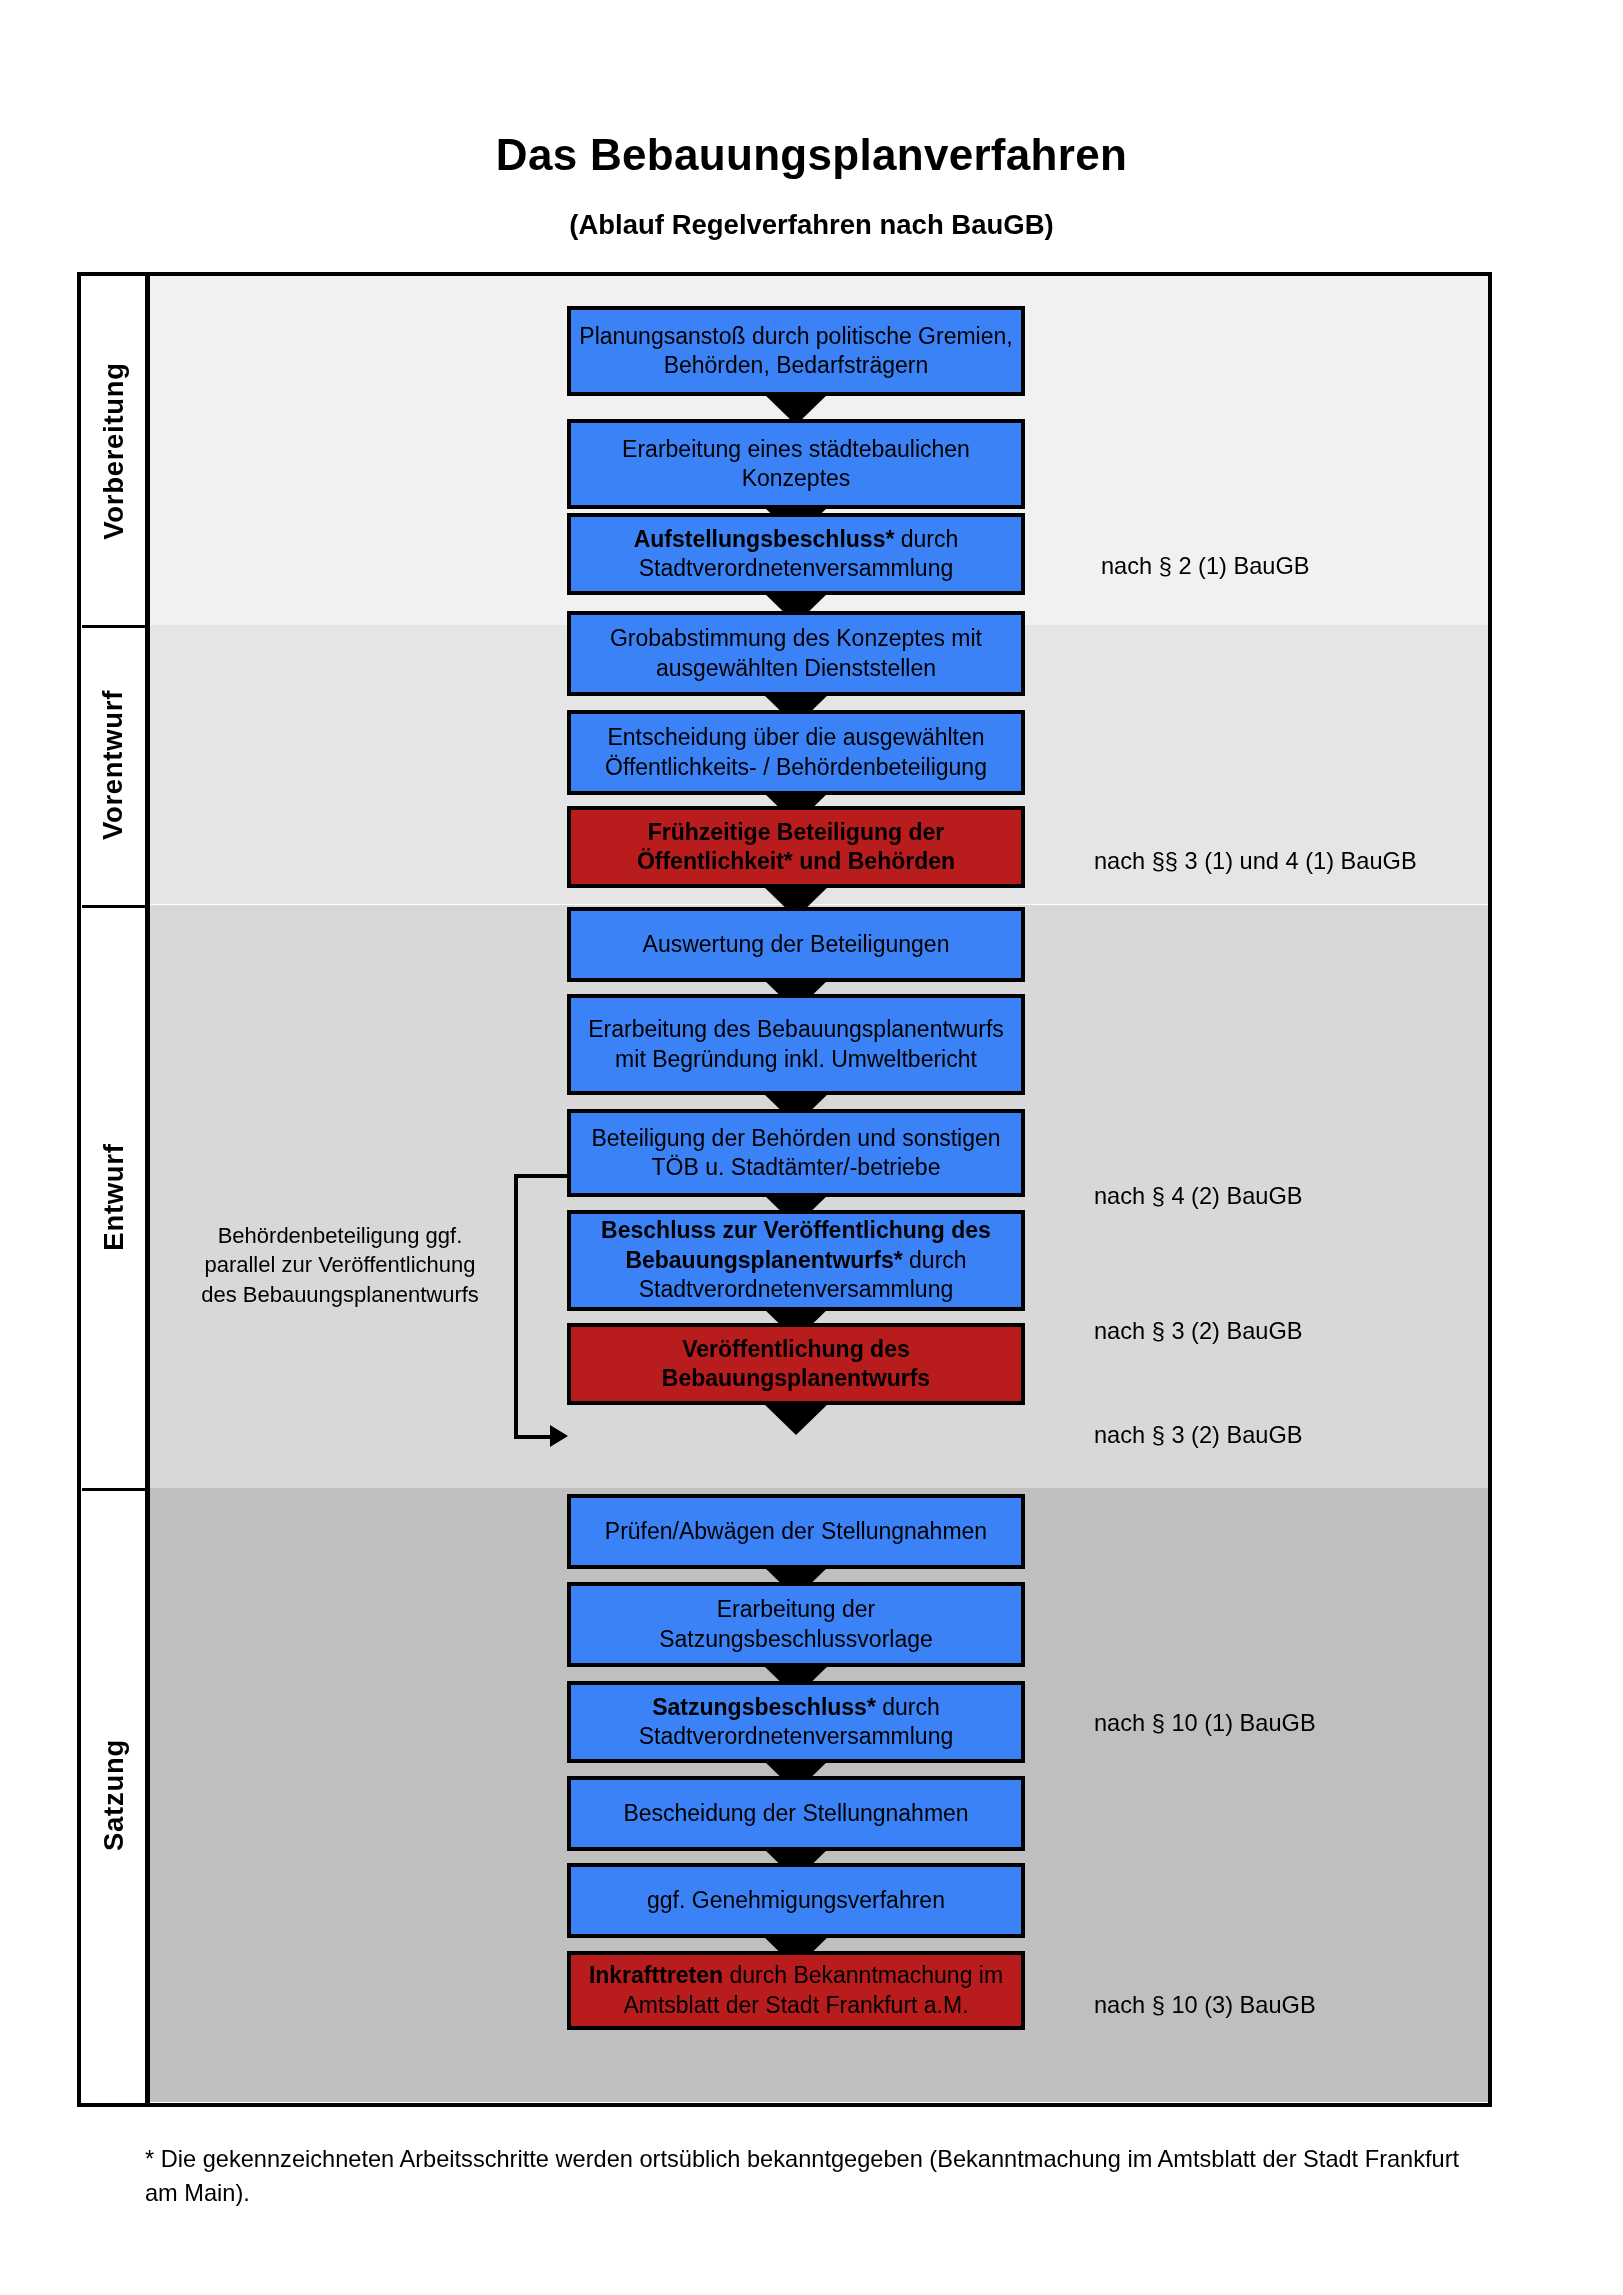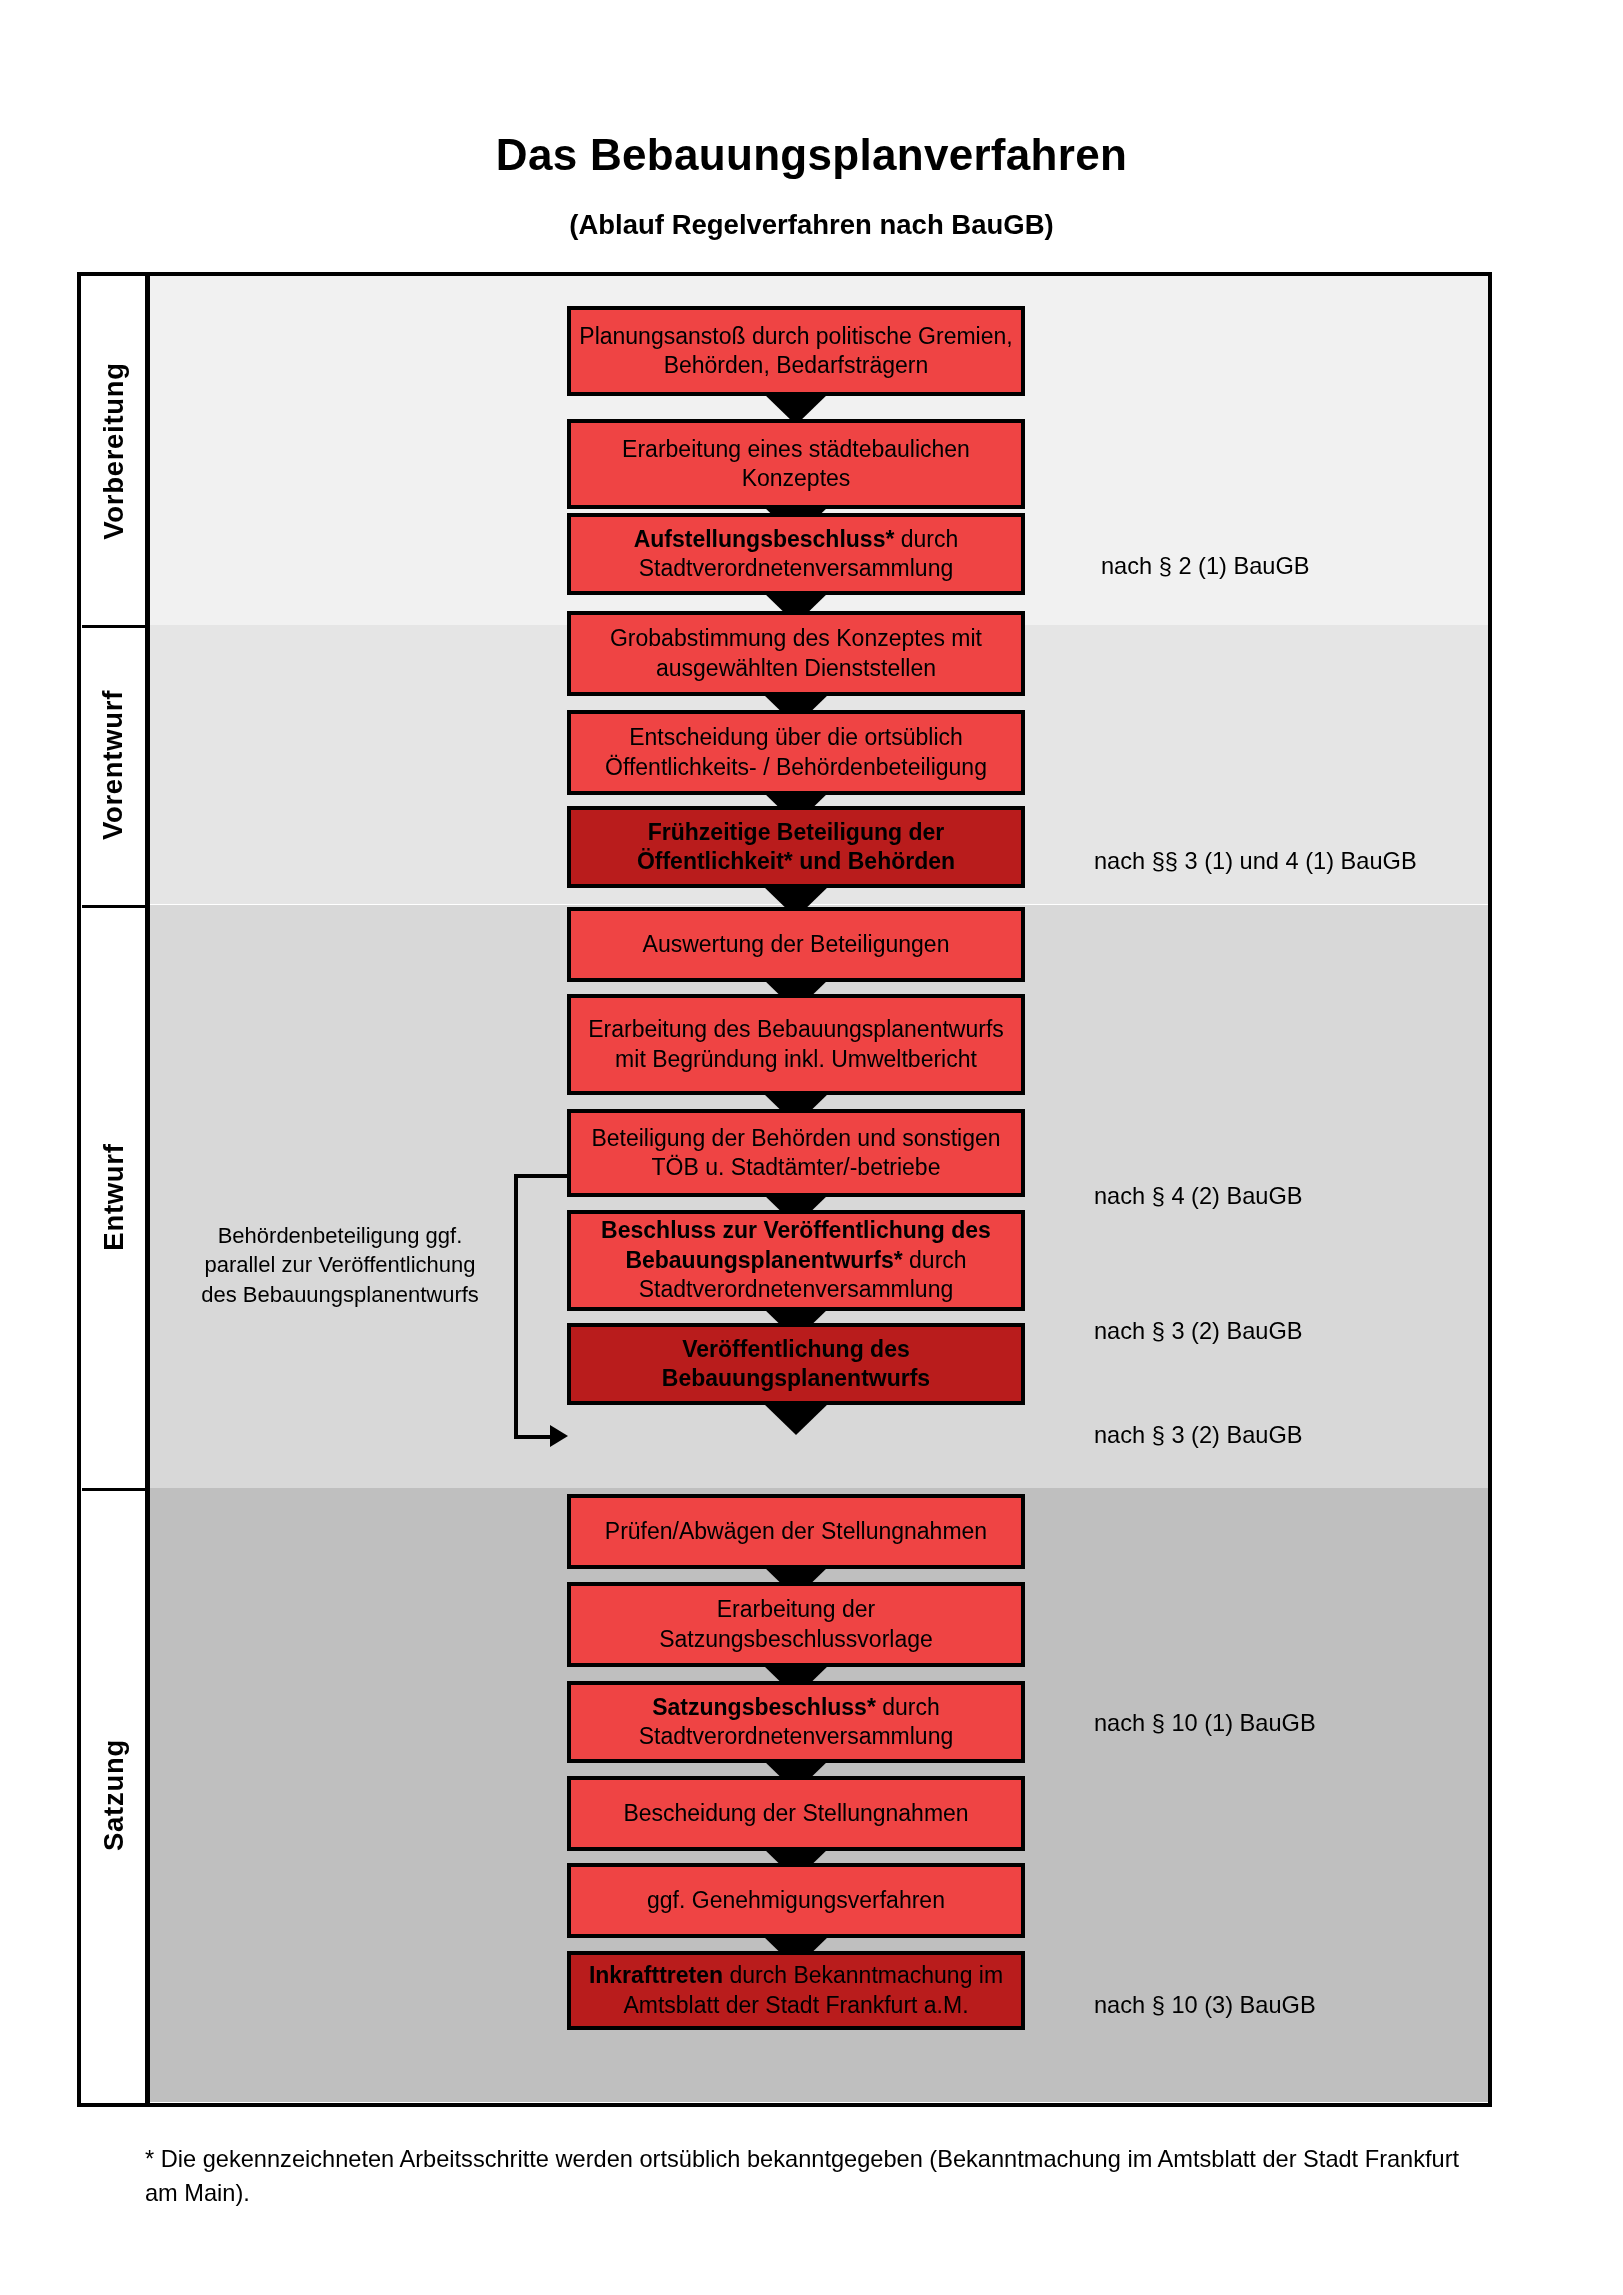--- a/index.html
+++ b/index.html
@@ -92,21 +92,21 @@
     letter-spacing: 0.7px;
   }
 
   
   .flow-box {
     position: absolute;
     left: 567px;
     width: 458px;
     border: 4.6px solid #000000;
     box-sizing: border-box;
-    background: #ef4444;
+    background: #3b82f6;
     display: flex;
     align-items: center;
     justify-content: center;
     text-align: center;
     font-size: 23px;
     line-height: 1.28;
     padding: 2.6px 6.5px;
     z-index: 4;
   }
   .flow-box.blue { background: #b91c1c; }
@@ -255,21 +255,21 @@
       <div class="flow-box" style="top: 419px; height: 90px;">
         <div>Erarbeitung eines städtebaulichen Konzeptes</div>
       </div>
       <div class="flow-box" style="top: 513px; height: 82px;">
         <div><b>Aufstellungsbeschluss*</b> durch Stadtverordnetenversammlung</div>
       </div>
       <div class="flow-box" style="top: 611px; height: 85px;">
         <div>Grobabstimmung des Konzeptes mit ausgewählten Dienststellen</div>
       </div>
       <div class="flow-box" style="top: 710px; height: 85px;">
-        <div>Entscheidung über die ortsüblich Öffentlichkeits- / Behördenbeteiligung</div>
+        <div>Entscheidung über die ausgewählten Öffentlichkeits- / Behördenbeteiligung</div>
       </div>
       <div class="flow-box blue" style="top: 806px; height: 82px;">
         <div><b>Frühzeitige Beteiligung der Öffentlichkeit* und Behörden</b></div>
       </div>
       <div class="flow-box" style="top: 907px; height: 75px;">
         <div>Auswertung der Beteiligungen</div>
       </div>
       <div class="flow-box" style="top: 994px; height: 101px;">
         <div>Erarbeitung des Bebauungsplanentwurfs mit Begründung inkl. Umweltbericht</div>
       </div>

